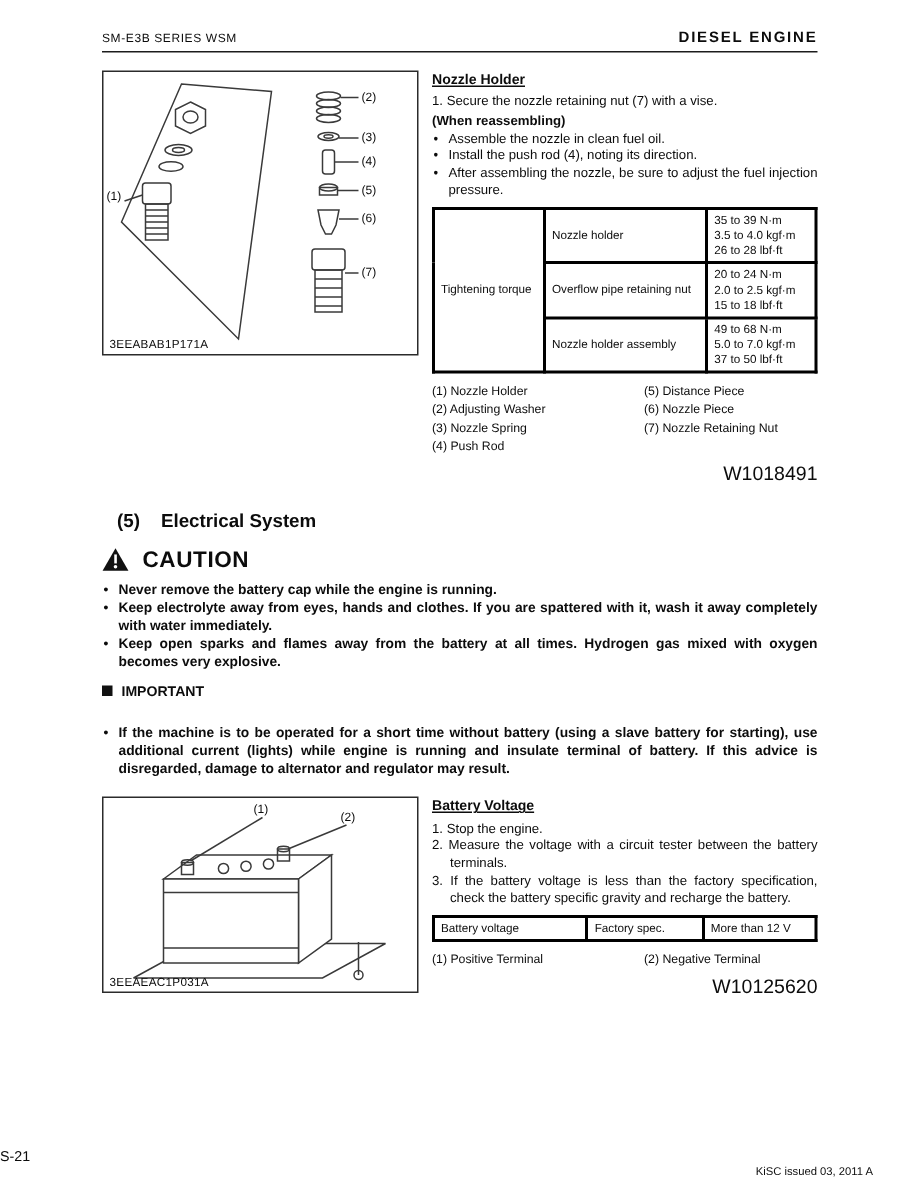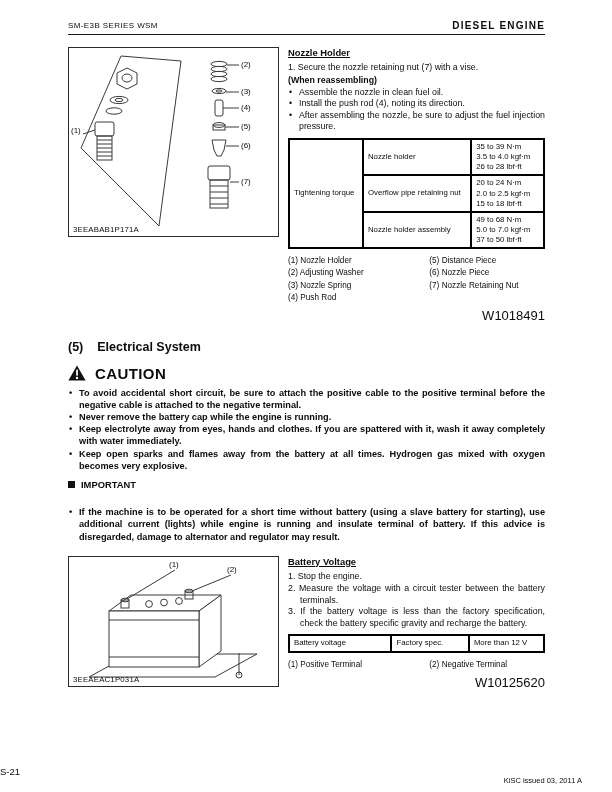--- a/index.html
+++ b/index.html
@@ -28,21 +28,21 @@
   .blist li::before{content:"\2022";position:absolute;left:1px}
   table{border-collapse:collapse;width:100%;margin-top:5px;table-layout:fixed}
   td{border:2px solid #000000;font-size:7.8px;padding:2px 4px;vertical-align:middle}
   .tt-c1{width:28.5%}.tt-c2{width:43.5%}.tt-c3{width:28%}
   .tt-val{white-space:pre-line;line-height:1.3}
   .bt-c1{width:41%}.bt-c2{width:30%}.bt-c3{width:29%}
   .legend{display:flex;margin-top:6px;font-size:8.2px;line-height:1.5}
   .legend .lcol{width:55%}
   .legend .rcol{width:45%}
   .refcode{text-align:right;font-size:13px;margin-top:3px}
-  .sect{margin:15px 0 11px;font-size:12.5px;font-weight:700}
+  .sect{margin:15px 10px 11px;font-size:12.5px;font-weight:700}
   .sect .num{margin-right:14px}
   .cau-head{display:flex;align-items:center;margin-bottom:5px}
   .cau-head svg{margin-right:9px}
   .cau-label{font-size:15px;font-weight:700;letter-spacing:.4px}
   .warn-list{font-size:9.2px;line-height:1.33}
   .warn-list li{font-weight:700}
   .imp-head{display:flex;align-items:center;margin:7px 0 16px}
   .imp-sq{width:7px;height:7px;background:#111;margin-right:6px}
   .imp-label{font-size:9.4px;font-weight:700}
   .bot-row{margin-top:13px}
@@ -164,21 +164,20 @@
 
   <div class="cau-head">
     <svg width="18" height="16" viewBox="0 0 24 21">
       <polygon points="12,0.5 23.5,20.5 0.5,20.5" fill="#111"></polygon>
       <rect x="10.9" y="6" width="2.3" height="8" fill="#fff"></rect>
       <circle cx="12" cy="17" r="1.6" fill="#fff"></circle>
     </svg>
     <span class="cau-label">CAUTION</span>
   </div>
   <ul class="blist warn-list">
-    <li>To avoid accidental short circuit, be sure to attach the positive cable to the positive terminal before the negative cable is attached to the negative terminal.</li>
     <li>Never remove the battery cap while the engine is running.</li>
     <li>Keep electrolyte away from eyes, hands and clothes.  If you are spattered with it, wash it away completely with water immediately.</li>
     <li>Keep open sparks and flames away from the battery at all times.  Hydrogen gas mixed with oxygen becomes very explosive.</li>
   </ul>
 
   <div class="imp-head">
     <span class="imp-sq"></span>
     <span class="imp-label">IMPORTANT</span>
   </div>
   <ul class="blist warn-list">

